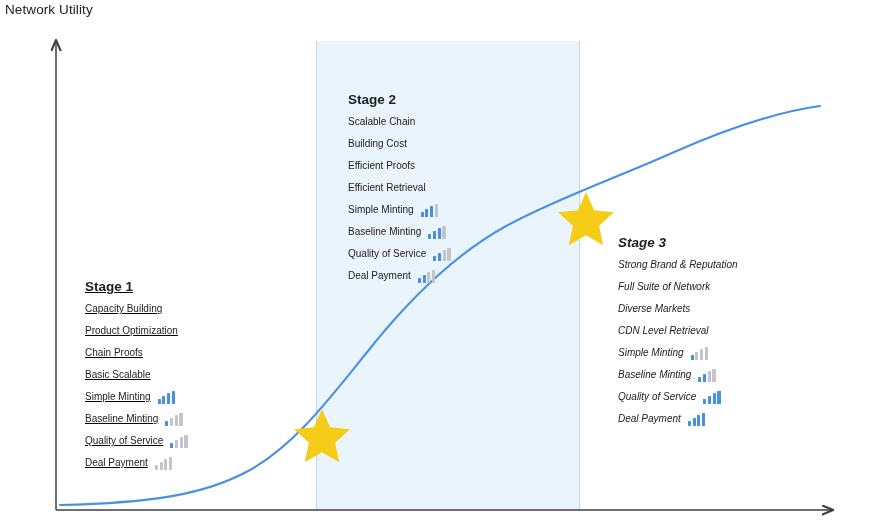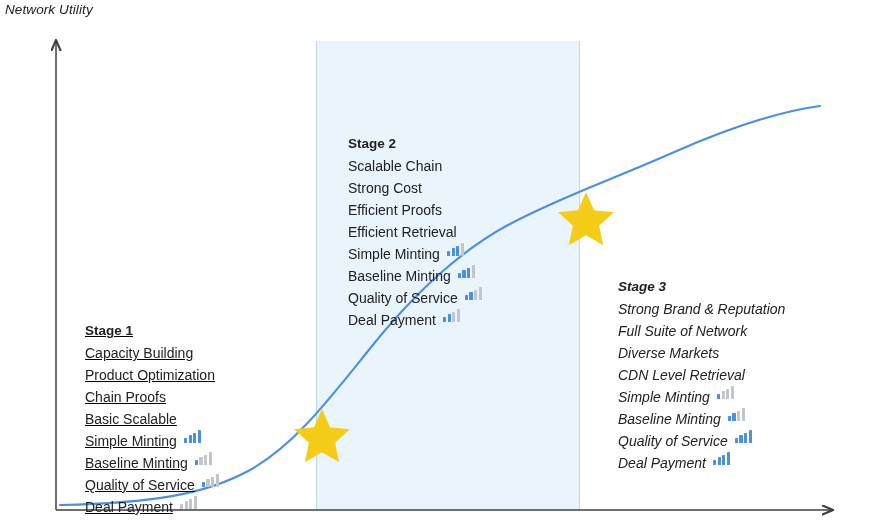--- a/index.html
+++ b/index.html
@@ -26,47 +26,46 @@
     width: 889px;
     height: 528px;
   }
 
   .axis-label {
     position: absolute;
     font-size: 13.5px;
     color: #202124;
     white-space: nowrap;
     letter-spacing: 0.1px;
-    font-style: italic;
   }
   #y-axis-label { left: 5px; top: 2px; }
   #x-axis-label { left: 845px; top: 525px; margin-left: 9px; }
 
   .stage-block {
     position: absolute;
     z-index: 5;
   }
   #stage-block-1 { left: 85px; top: 276px; text-decoration: underline; }
   #stage-block-2 { left: 348px; top: 89px; }
   #stage-block-3 { left: 618px; top: 232px; font-style: italic; }
 
   .stage-title {
     font-size: 13.5px;
     font-weight: bold;
     color: #202124;
     line-height: 22px;
     white-space: nowrap;
-    margin-top: 44px;
   }
   .stage-item {
-    font-size: 14px;
+    font-size: 10px;
     color: #202124;
     line-height: 22px;
     white-space: nowrap;
     display: flex;
+    align-items: center;
   }
   .stage-item .item-label { display: inline-block; }
 
   .signal {
     display: inline-flex;
     align-items: flex-end;
     height: 13px;
     margin-left: 7px;
     gap: 1.6px;
   }
@@ -168,21 +167,21 @@
       </div>
   </div>
 
   <div class="stage-block" id="stage-block-2">
     <div class="stage-title">Stage 2</div>
     <div>
         <div class="stage-item">
           <span class="item-label">Scalable Chain</span>
         </div>
         <div class="stage-item">
-          <span class="item-label">Strong Cost</span>
+          <span class="item-label">Building Cost</span>
         </div>
         <div class="stage-item">
           <span class="item-label">Efficient Proofs</span>
         </div>
         <div class="stage-item">
           <span class="item-label">Efficient Retrieval</span>
         </div>
         <div class="stage-item">
           <span class="item-label">Simple Minting</span>
           <span class="signal">

